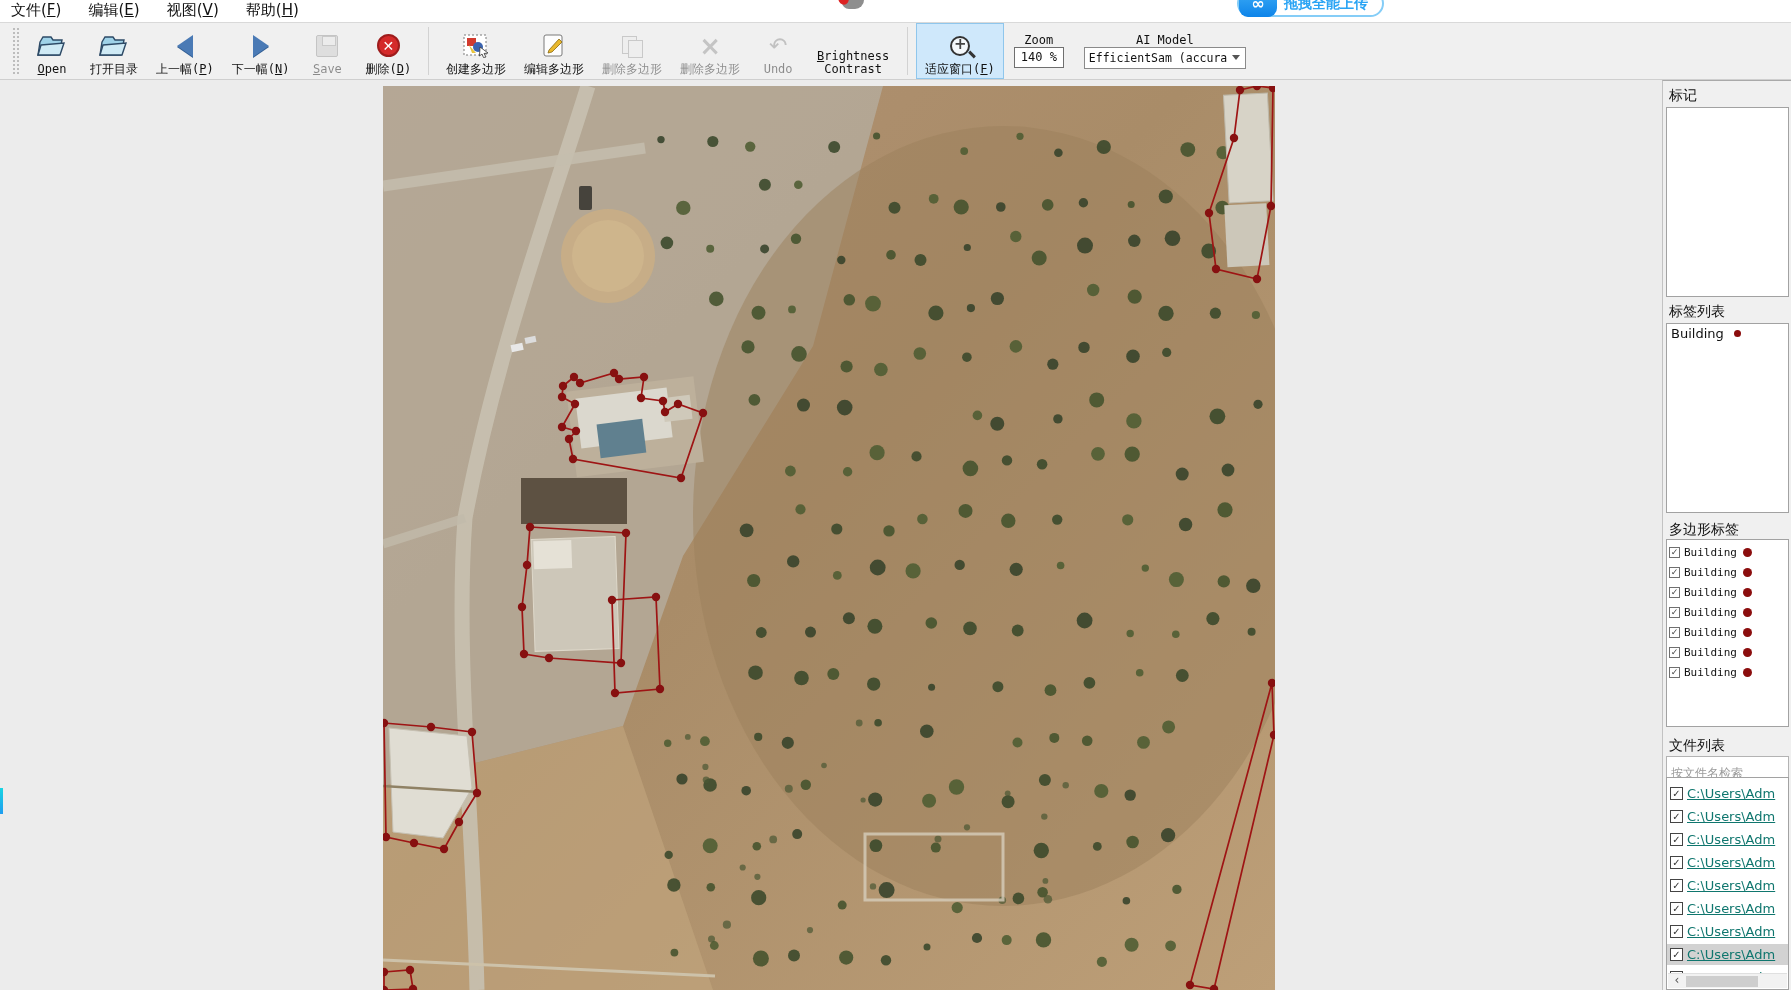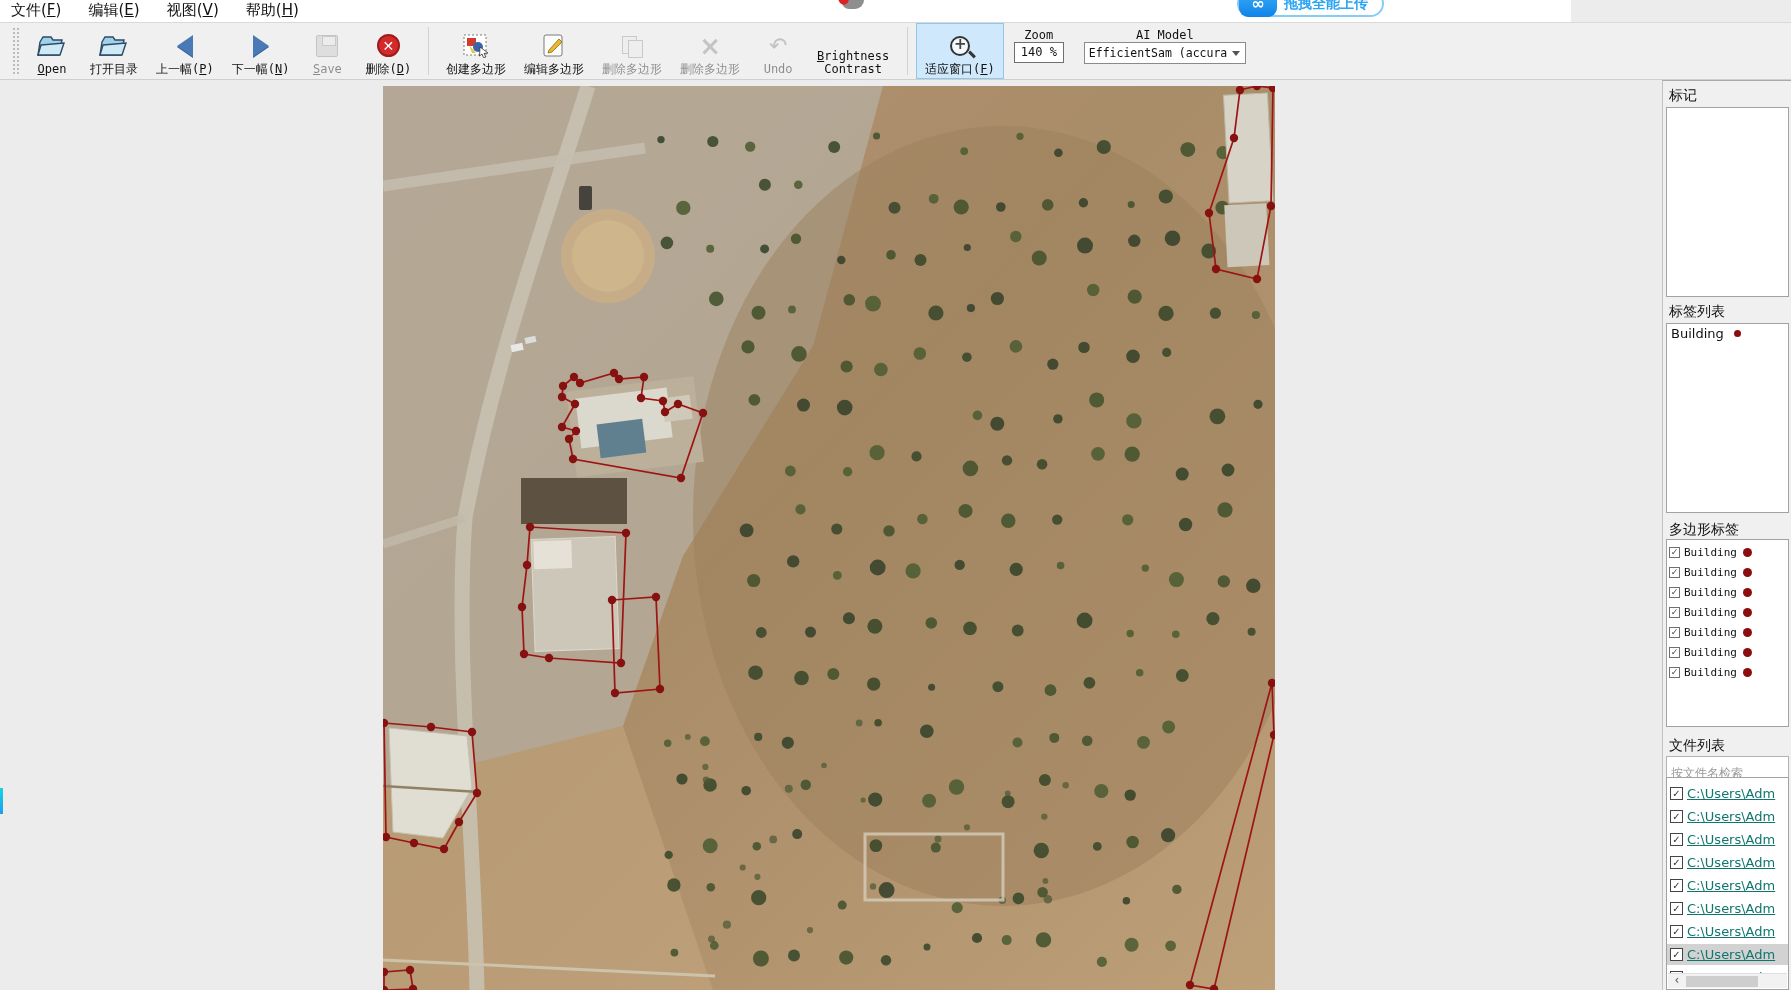--- a/index.html
+++ b/index.html
@@ -1,20 +1,20 @@
 <!DOCTYPE html>
 <html><head>
 <meta charset="utf-8">
 <style>
   * { box-sizing: border-box; margin: 0; padding: 0; }
   html,body { width:1791px; height:990px; overflow:hidden; background:#ececec;
     font-family:"DejaVu Sans",sans-serif; color:#111; }
 
   
-  .menubar { position:absolute; left:0; top:0; width:1571px; height:22px; background:#ffffff; }
+  .menubar { position:absolute; left:0; top:0; width:1791px; height:22px; background:#ffffff; }
   .menu-item { display:inline-block; font-size:15px; padding:1px 11px 0 11px; cursor:default; }
   .upload-btn { position:absolute; left:1237px; top:-10px; height:27px; border:2px solid #85cdf7;
     border-radius:14px; background:#fff; display:flex; align-items:center; padding-right:14px; }
   .upload-ico { width:38px; height:27px; border-radius:9px; background:linear-gradient(#3dacf6,#0d84e9);
     color:#fff; font-size:16px; font-weight:bold; display:flex; align-items:center; justify-content:center; margin-right:7px;}
   .upload-label { color:#2aa4f4; font-size:14px; font-weight:bold; }
 
   
   .toolbar { position:absolute; left:0; top:22px; width:1791px; height:58px; background:#f0f0f0;
     border-top:1px solid #d9d9d9; border-bottom:1px solid #cfcfcf; display:flex; align-items:stretch; padding-left:12px; }
@@ -22,21 +22,21 @@
     background-size:4px 4px; }
   .tb-btn { display:flex; flex-direction:column; align-items:center; justify-content:flex-end;
     padding:3px 8px 2px 8px; min-width:58px; border:1px solid transparent; }
   .tb-btn .ico { height:32px; display:flex; align-items:center; justify-content:center; margin-bottom:1px; }
   .tb-btn .lbl { font-size:12px; line-height:1.1; text-align:center; font-family:"DejaVu Sans Mono","DejaVu Sans",sans-serif; }
   .tb-btn.disabled { opacity:.45; filter:grayscale(1); }
   .tb-btn.active { background:#cfe8fb; border:1px solid #8fc6ec; }
   .u-first::first-letter { text-decoration:underline; }
   .sep { width:1px; background:#d2d2d2; margin:4px 8px; }
   .narrow { max-width:74px;margin-top:40px; }
-  .tb-group { display:flex; flex-direction:column; align-items:center; justify-content:flex-start; padding:5px 10px 6px 10px; }
+  .tb-group { display:flex; flex-direction:column; align-items:center; justify-content:center; padding:5px 10px 6px 10px; }
   .tb-group .glabel { font-size:12px; font-family:"DejaVu Sans Mono","DejaVu Sans",sans-serif; }
   .zoom-box { width:50px; height:21px; border:1px solid #6f6f6f; background:#fff; text-align:center;
     font-size:12px; font-family:"DejaVu Sans Mono",monospace; padding-top:2px; }
   .combo { width:162px; height:22px; border:1px solid #8a8a8a; background:#fff; display:flex; align-items:center; }
   .combo .cv { flex:1; font-size:11.5px; font-family:"DejaVu Sans Mono",monospace; padding:0 4px; white-space:nowrap; overflow:hidden; }
   .combo .chev { width:18px; height:100%; display:flex; align-items:center; justify-content:center; }
   .combo .chev:before { content:""; border:4px solid transparent; border-top:5px solid #555; margin-top:4px; }
 
   
   .i-arrow-left { width:0; height:0; border:11px solid transparent; border-right:16px solid #4a7ab5; border-left:0; filter:drop-shadow(0 1px 0 #2e5a8f);}

